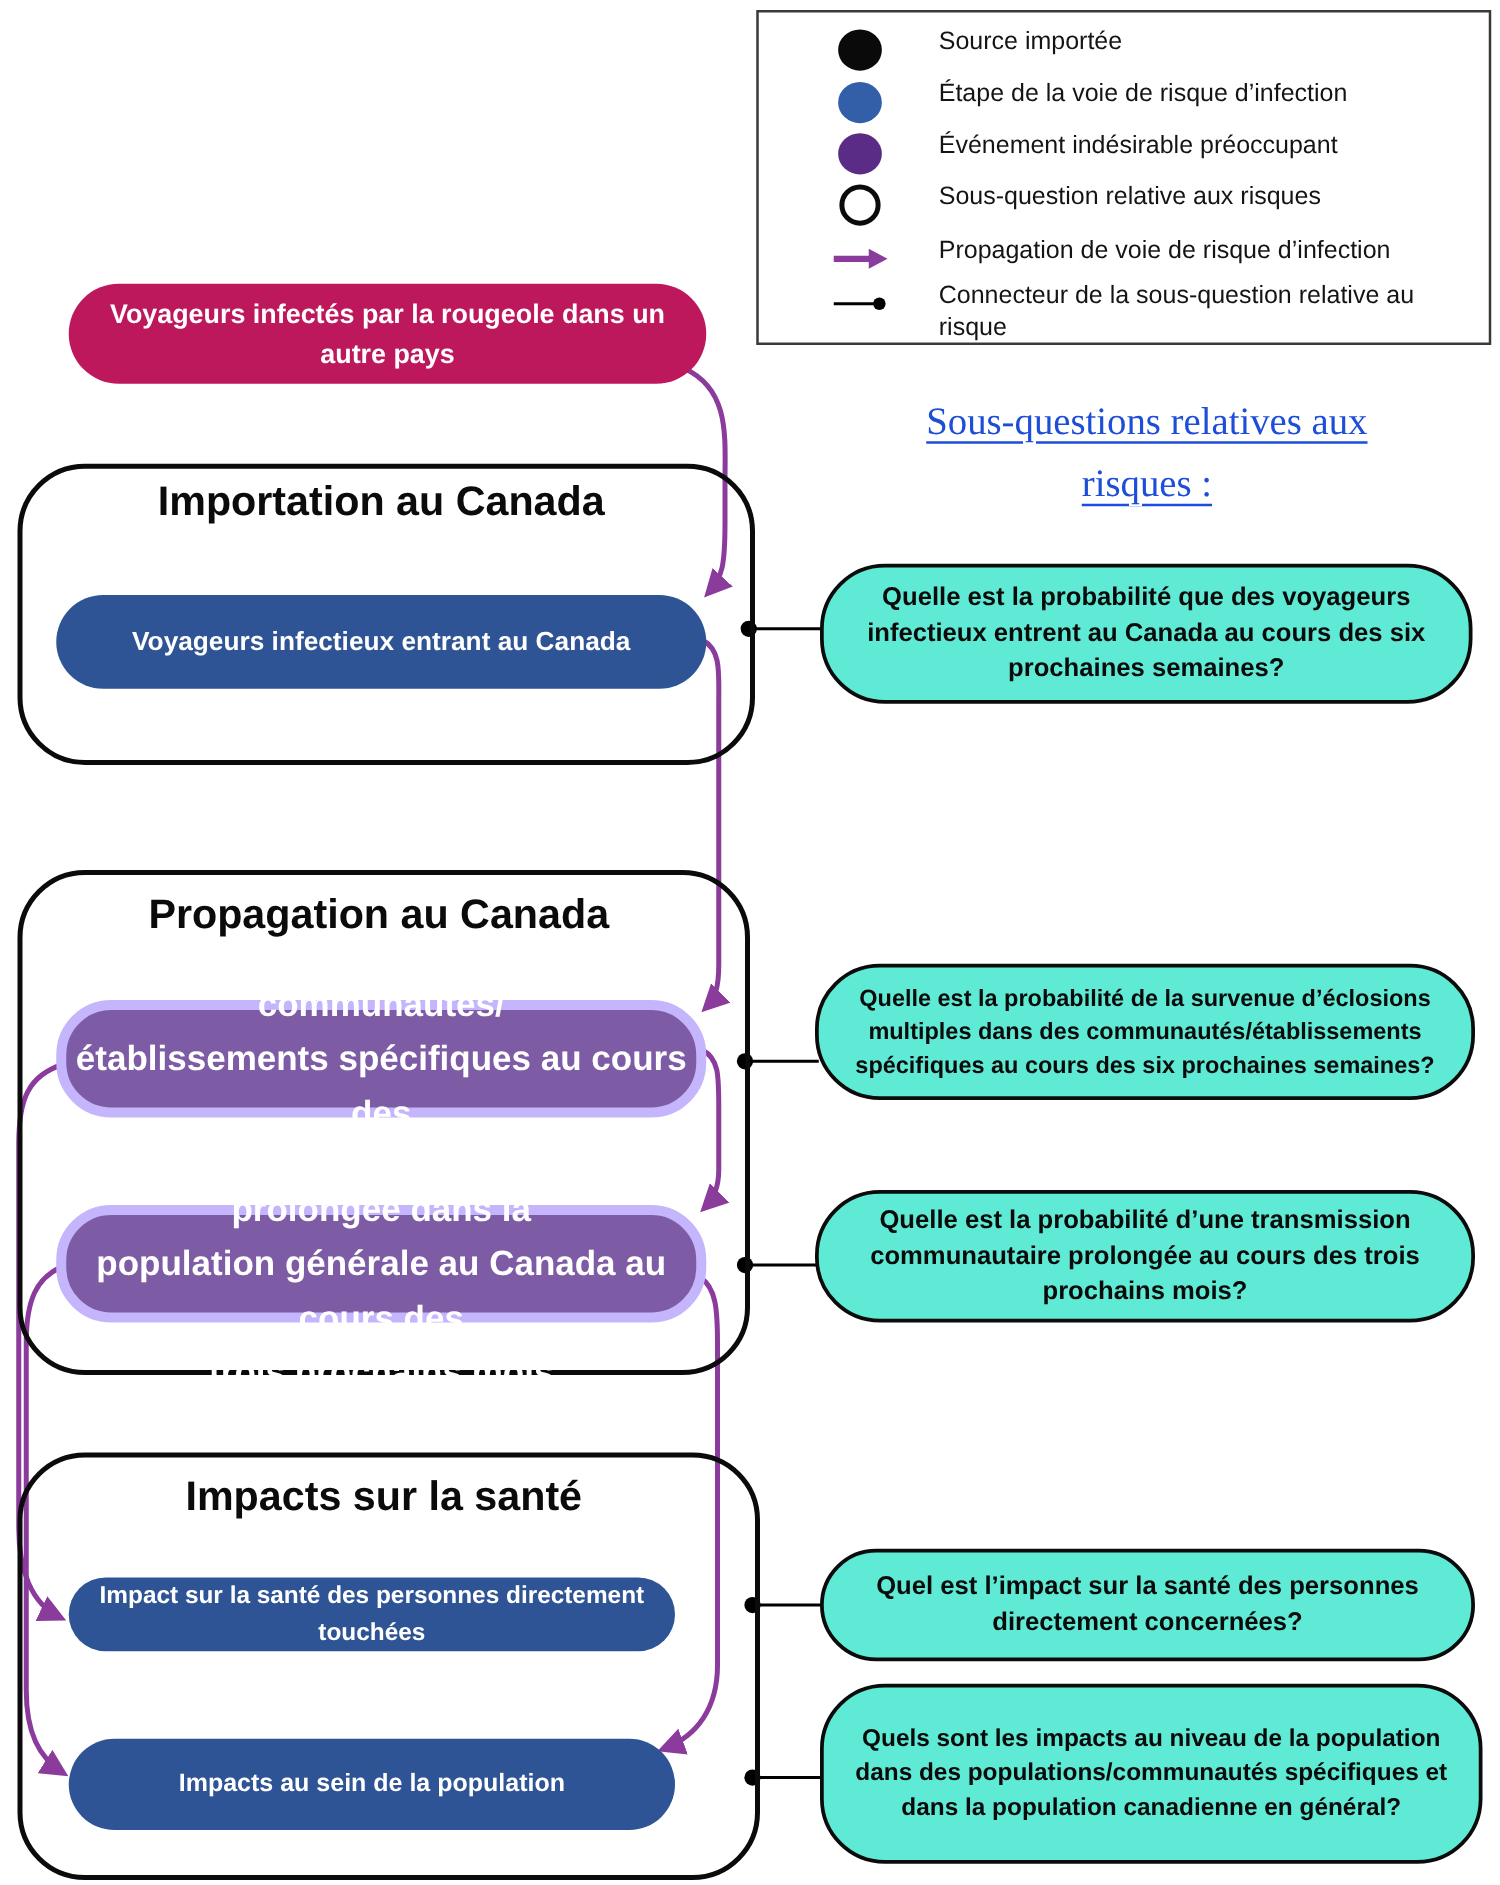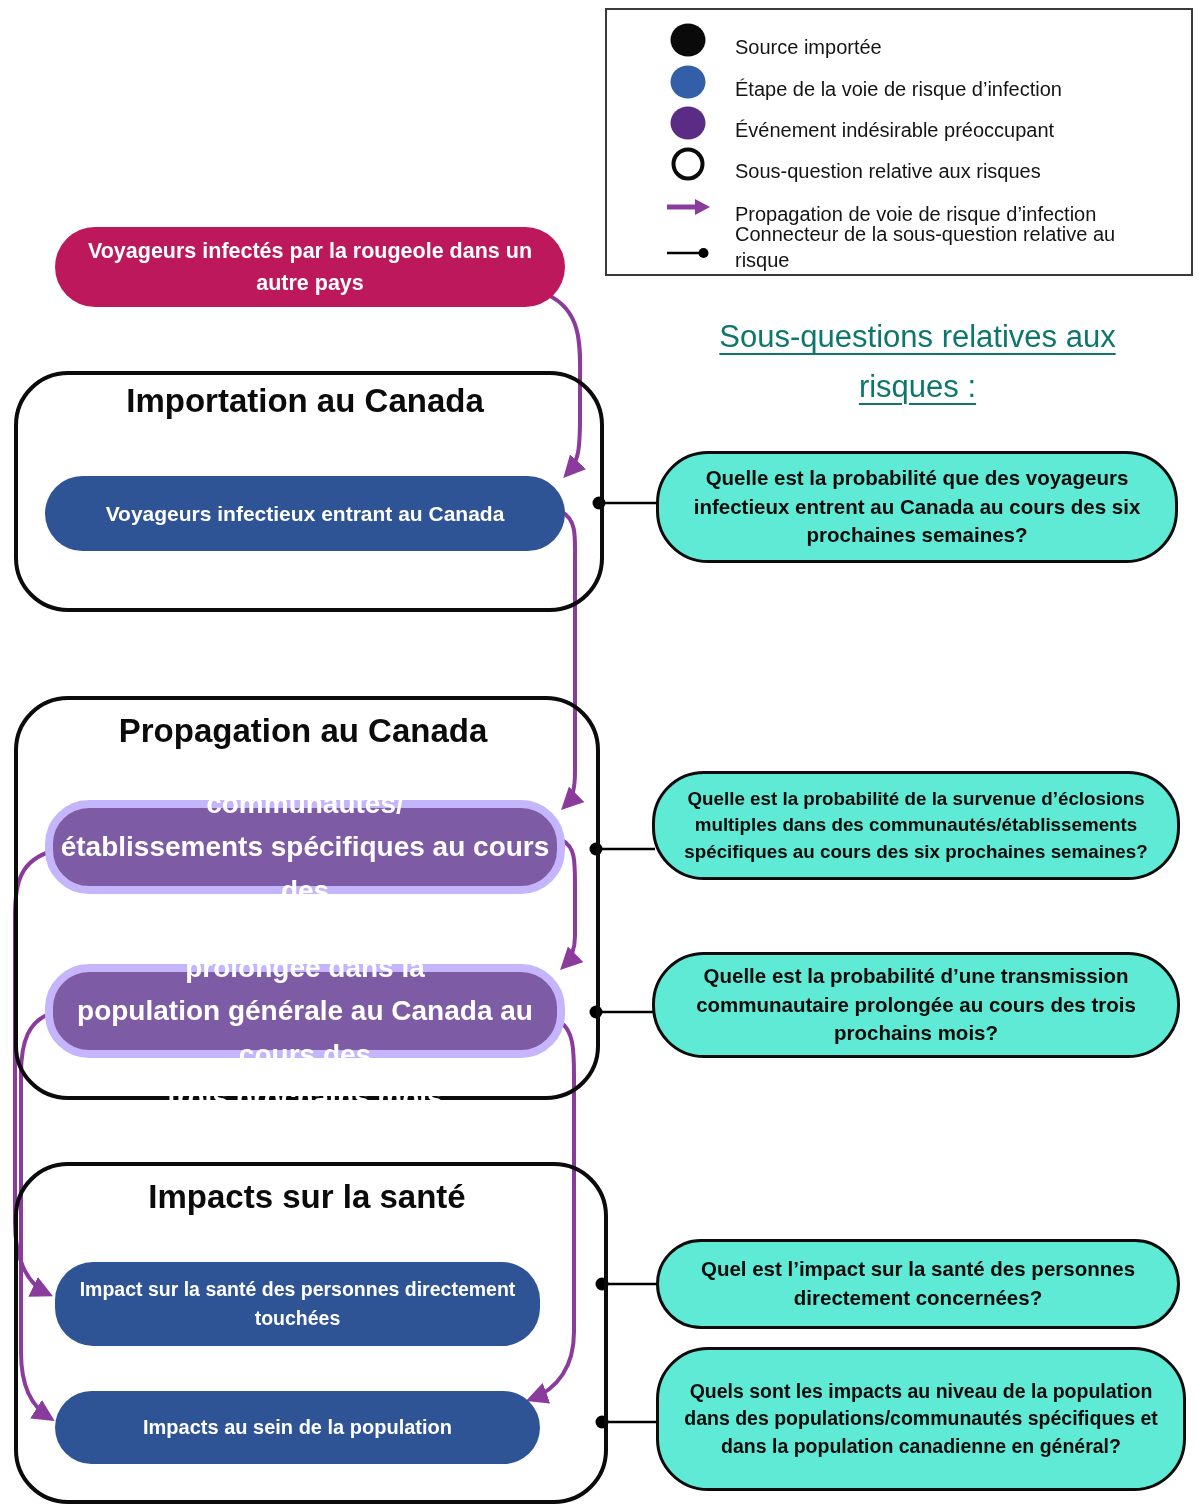--- a/index.html
+++ b/index.html
@@ -17,28 +17,28 @@
 
   
   .section-box{position:absolute;border:4px solid #0b0b0b;border-radius:54px;background:transparent;}
   .section-title{position:absolute;text-align:center;font-weight:bold;font-size:33px;color:#0b0b0b;}
 
   
   .sq-box{position:absolute;border:3.5px solid #0b0b0b;border-radius:52px;background:#5eead4;
           display:flex;align-items:center;justify-content:center;text-align:center;
           font-weight:bold;color:#0b0b0b;white-space:pre-line;line-height:1.4;}
 
-  .right-title{position:absolute;text-align:center;font-size:31px;color:#0f766e;
+  .right-title{position:absolute;text-align:center;font-size:31px;color:#1d4ed8;
                text-decoration:underline;text-decoration-thickness:2px;text-underline-offset:6px;
-               line-height:1.6;white-space:pre-line;}
+               line-height:1.6;white-space:pre-line;font-family:Liberation Serif, serif;}
 
   
   .legend{position:absolute;left:605px;top:8px;width:588px;height:268px;
           border:2.5px solid #3a3a3a;background:#fff;box-sizing:border-box;}
-  .lg-row{position:absolute;left:58px;display:flex;align-items:flex-end;gap:24px;height:40px;}
+  .lg-row{position:absolute;left:58px;display:flex;align-items:flex-start;gap:40px;height:40px;}
   .lg-icon{width:46px;height:40px;flex:0 0 46px;display:flex;align-items:center;justify-content:center;}
   .lg-label{font-size:20px;color:#141414;line-height:1.3;white-space:pre-line;}
 </style>
 </head>
 <body>
 
 <div id="canvas">
 
   <svg class="overlay" width="1200" height="1508" viewBox="0 0 1200 1508">
     <defs>
@@ -148,21 +148,21 @@
   <div class="section-title" style="left:14px;top:712px;width:578px;">Propagation au Canada</div>
   <div class="pill event-node" style="left:45px;top:800px;width:520px;height:94px;box-sizing:border-box;">Éclosions multiples au sein des communautés/
 établissements spécifiques au cours des
 six prochaines semaines</div>
   <div class="pill event-node" style="left:45px;top:964px;width:520px;height:94px;box-sizing:border-box;">Transmission communautaire prolongée dans la
 population générale  au Canada au cours des
 trois prochains mois</div>
 
   <div class="section-box" style="left:14px;top:1162px;width:586px;height:334px;"></div>
   <div class="section-title" style="left:14px;top:1178px;width:586px;">Impacts sur la santé</div>
-  <div class="pill step-node" style="left:55px;top:1262px;width:485px;height:84px;font-size:19.5px;line-height:1.5;padding:0 12px;box-sizing:border-box;">Impact sur la santé des personnes directement
+  <div class="pill step-node" style="left:55px;top:1262px;width:485px;height:59px;font-size:19.5px;line-height:1.5;padding:0 12px;box-sizing:border-box;">Impact sur la santé des personnes directement
 touchées</div>
   <div class="pill step-node" style="left:55px;top:1391px;width:485px;height:73px;font-size:20px;">Impacts au sein de la population</div>
 
   <div class="sq-box" style="left:656px;top:451px;width:522px;height:112px;font-size:20.5px;padding:0 6px;box-sizing:border-box;">Quelle est la probabilité que des voyageurs
 infectieux entrent au Canada au cours des six
 prochaines semaines?</div>
   <div class="sq-box" style="left:652px;top:771px;width:528px;height:109px;font-size:18.8px;padding:0 4px;box-sizing:border-box;">Quelle est la probabilité de la survenue d’éclosions
 multiples dans des communautés/établissements
 spécifiques au cours des six prochaines semaines?</div>
   <div class="sq-box" style="left:652px;top:952px;width:528px;height:106px;font-size:20.5px;padding:0 6px;box-sizing:border-box;">Quelle est la probabilité d’une transmission

